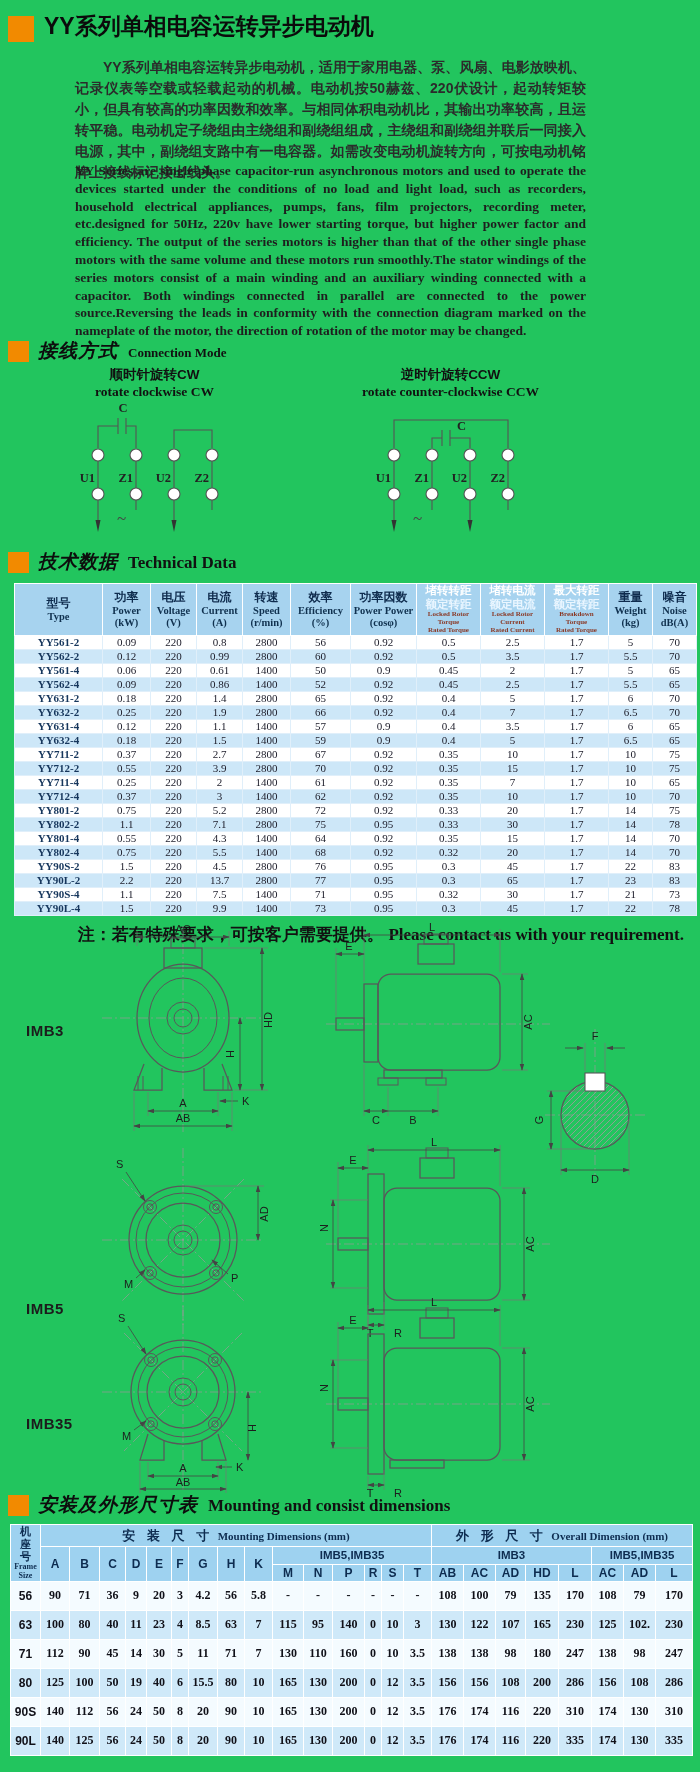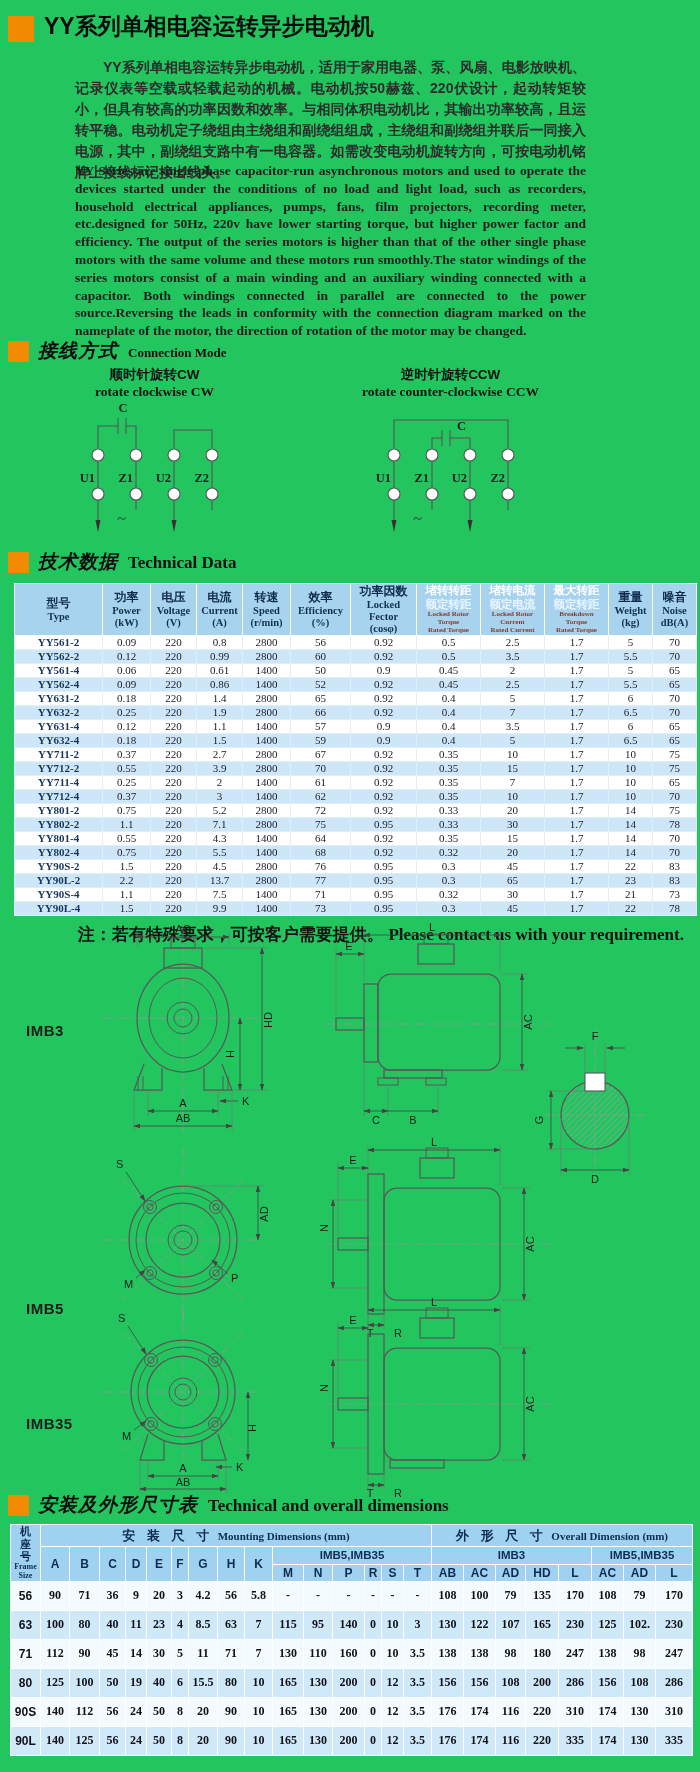--- a/index.html
+++ b/index.html
@@ -213,21 +213,21 @@
             <div class="en">Speed</div>
             <div class="en">(r/min)</div>
           </th>
           <th>
             <div class="cn">效率</div>
             <div class="en">Efficiency</div>
             <div class="en">(%)</div>
           </th>
           <th>
             <div class="cn">功率因数</div>
-            <div class="en">Locked Fector</div>
+            <div class="en">Power Power</div>
             <div class="en">(cosφ)</div>
           </th>
           <th>
             <div class="cn2">堵转转距</div>
             <div class="cn2 l2">额定转距</div>
             <div class="sub">
               <div>Locked Rotor</div>
               <div>Torque</div>
               <div>Rated Torque</div>
             </div>
@@ -764,21 +764,21 @@
     <line class="ext" x1="48" y1="178" x2="48" y2="192"></line>
       <line class="ext" x1="64" y1="172" x2="64" y2="192"></line>
     <line class="dim" x1="48" y1="187" x2="64" y2="187" marker-start="url(#arr)" marker-end="url(#arr)"></line>
     <text class="dm" x="50" y="199" text-anchor="middle">T</text>
     <text class="dm" x="74" y="199">R</text>
   </svg>
 
   <div class="sq" style="left:8px;top:1495px;width:21px;height:21px;"></div>
   <div class="abs hdr" style="left:38px;top:1492px;">
     <span class="sec-cn" style="font-size:19px;">安装及外形尺寸表</span>
-    <span class="sec-en" style="font-size:17px;">Technical and overall dimensions</span>
+    <span class="sec-en" style="font-size:17px;">Mounting and consist dimensions</span>
   </div>
 
   <table id="mount-table">
     <colgroup>
       <col style="width:30px">
       <col style="width:29px">
         <col style="width:30px">
         <col style="width:26px">
         <col style="width:21px">
       <col style="width:25px">

